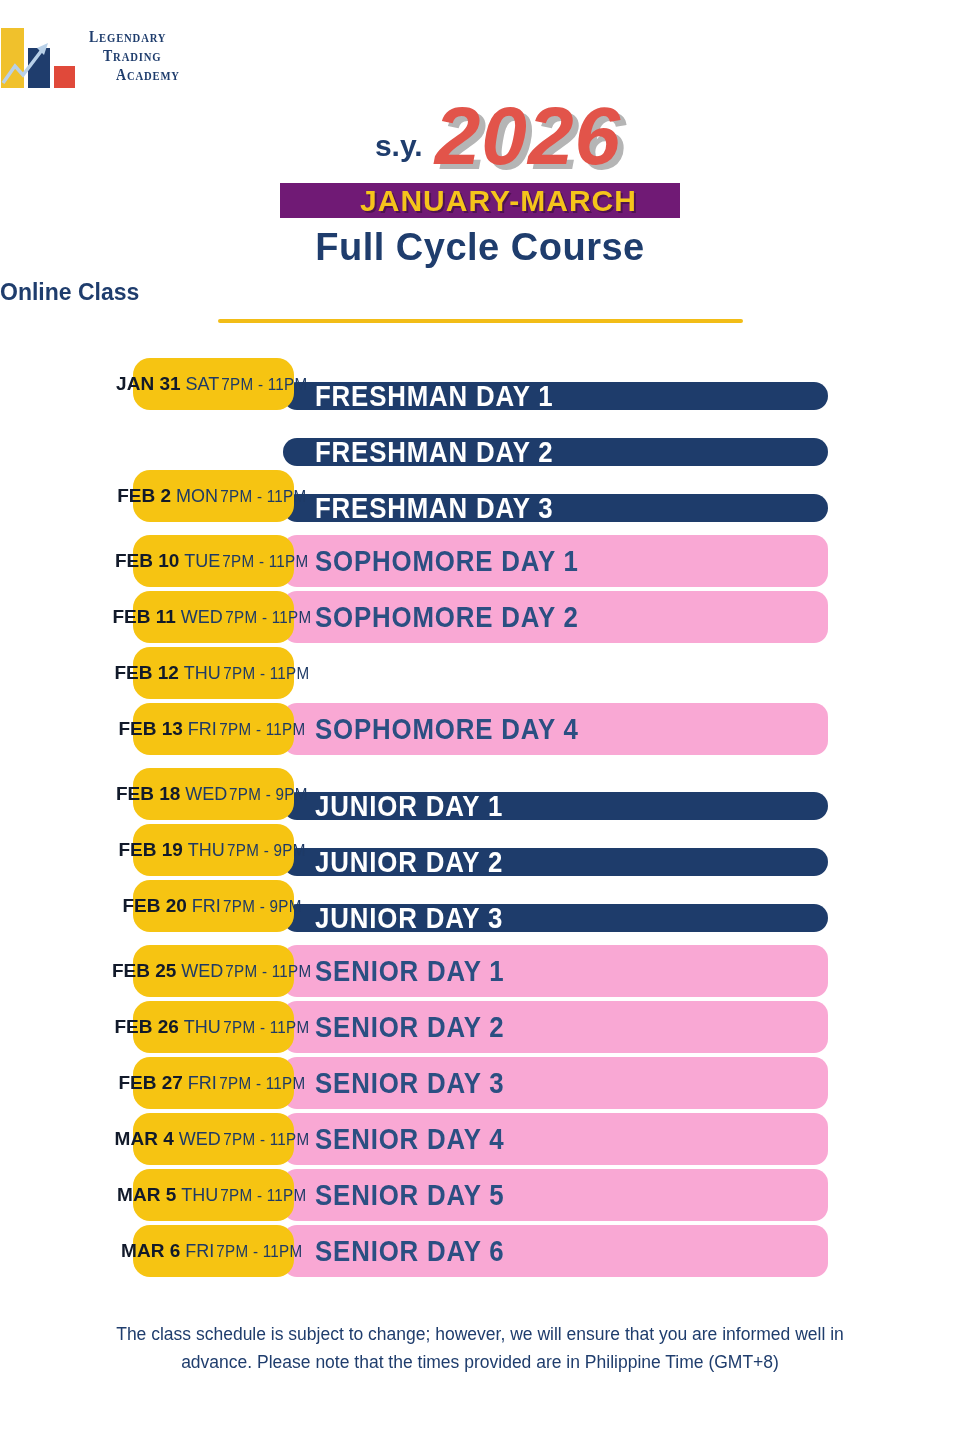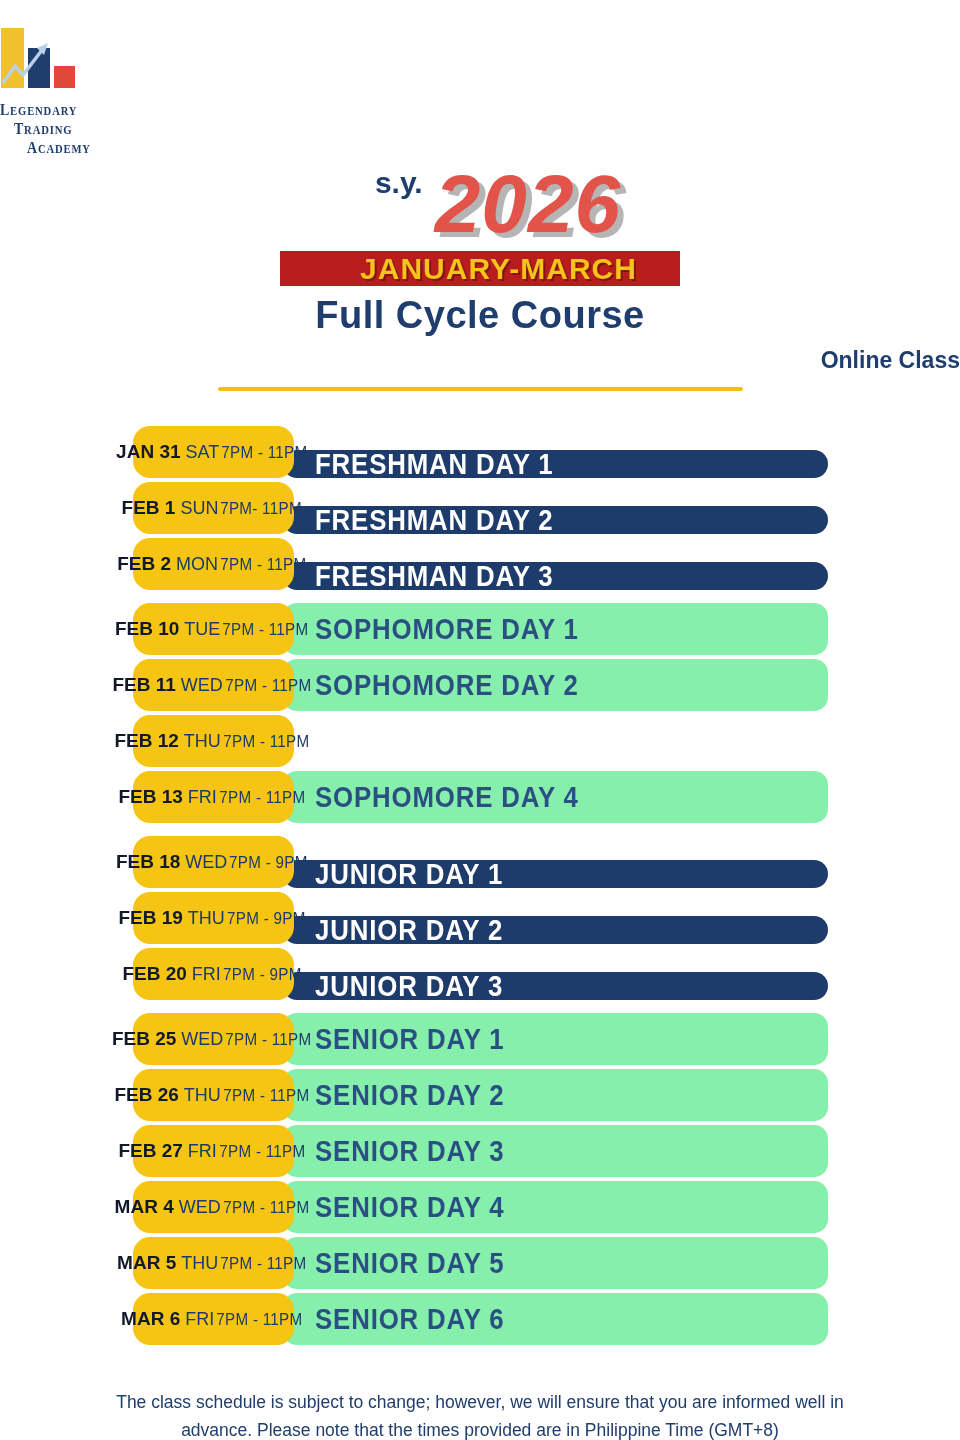--- a/index.html
+++ b/index.html
@@ -5,62 +5,62 @@
   * { box-sizing: border-box; margin: 0; padding: 0; }
   html, body { background: #ffffff; }
   body {
     width: 960px; height: 1440px;
     font-family: "Liberation Sans", sans-serif;
     position: relative; overflow: hidden;
   }
   .page { width: 960px; height: 1440px; position: relative; }
 
   
-  .logo { display: flex; justify-content: center; align-items: flex-start; gap: 9px; padding-top: 26px; flex-direction: column; }
+  .logo { display: flex; align-items: flex-start; gap: 9px; padding-top: 26px; }
   .logo svg { display: block; }
   .logo-text { padding-top: 2px; }
   .logo-line {
     font-family: "Liberation Serif", serif;
     font-weight: bold; color: #1f3d6d;
     font-size: 13px; letter-spacing: 1px; line-height: 18px;
     transform: scaleX(0.82); transform-origin: left top; white-space: nowrap;
   }
   .logo-line::first-letter { font-size: 17px; }
   .logo-line.l2 { margin-left: 14px; }
   .logo-line.l3 { margin-left: 27px; }
 
   
-  .sy-year { display: flex; justify-content: center; align-items: flex-start; margin-top: 8px; margin-left: 36px; }
+  .sy-year { display: flex; justify-content: center; align-items: flex-end; margin-top: 8px; margin-left: 36px; }
   .sy { color: #1f3d6d; font-size: 30px; font-weight: bold; margin: 0 12px 10px 0; }
   .year {
     color: #e2544a; font-size: 82px; font-weight: bold; line-height: 0.92;
     letter-spacing: 1px; text-shadow: 6px 5px 0 #b5b5b5; font-style: italic;
   }
   .banner {
-    width: 400px; height: 35px; background: #b91c1c;
+    width: 400px; height: 35px; background: #701a75;
     margin: 10px auto 0; display: flex; align-items: center; justify-content: center; padding-left: 37px;
   }
   .banner span {
     color: #f5c41b; font-size: 30px; font-weight: bold; letter-spacing: 1px;
     text-shadow: 2px 2px 0 rgba(0,0,0,0.3); white-space: nowrap;
   }
   .course { text-align: center; color: #1f3d6d; font-size: 38px; font-weight: bold; margin-top: 8px; letter-spacing: 0.5px; }
-  .mode { text-align: right; color: #1f3d6d; font-size: 23px; font-weight: bold; margin-top: 10px; }
+  .mode { text-align: left; color: #1f3d6d; font-size: 23px; font-weight: bold; margin-top: 10px; }
   .divider { width: 525px; height: 4px; background: #f2bd17; margin: 13px auto 0; border-radius: 2px; }
 
   
   .schedule { width: 695px; margin: 35px auto 0; }
   .row { position: relative; height: 52px; margin-bottom: 4px; }
   .row.gap-after { margin-bottom: 13px; }
   .bar {
     position: absolute; left: 150px; right: 0; top: 0; bottom: 0;
     border-radius: 14px; display: flex; align-items: center; padding-left: 32px;
   }
   .row.dark .bar { background: #1e3c6b; margin-top: 24px; }
-  .row.light .bar { background: #86efac; }
+  .row.light .bar { background: #f9a8d4; }
   .title {
     font-size: 30px; font-weight: bold; letter-spacing: 1px; white-space: nowrap;
     transform: scaleX(0.86); transform-origin: left center;
   }
   .row.dark .title { color: #ffffff; }
   .row.light .title { color: #2b4f82; }
   .badge {
     position: absolute; left: 0; top: 0; width: 161px; height: 52px;
     background: #f6c412; border-radius: 17px; z-index: 2;
     display: flex; align-items: center; justify-content: center;
@@ -123,26 +123,20 @@
           <span class="badge-date">JAN 31</span><span class="badge-day">SAT</span>
         </div>
         <div class="badge-time">7PM - 11PM</div>
       </div>
     </div>
 
     <div class="row dark">
       <div class="bar">
         <span class="title">FRESHMAN DAY 2</span>
       </div>
-      <div class="badge">
-        <div class="badge-line1">
-          <span class="badge-date">FEB 1</span><span class="badge-day">SUN</span>
-        </div>
-        <div class="badge-time">7PM- 11PM</div>
-      </div>
     </div>
 
     <div class="row dark gap-after">
       <div class="bar">
         <span class="title">FRESHMAN DAY 3</span>
       </div>
       <div class="badge">
         <div class="badge-line1">
           <span class="badge-date">FEB 2</span><span class="badge-day">MON</span>
         </div>

